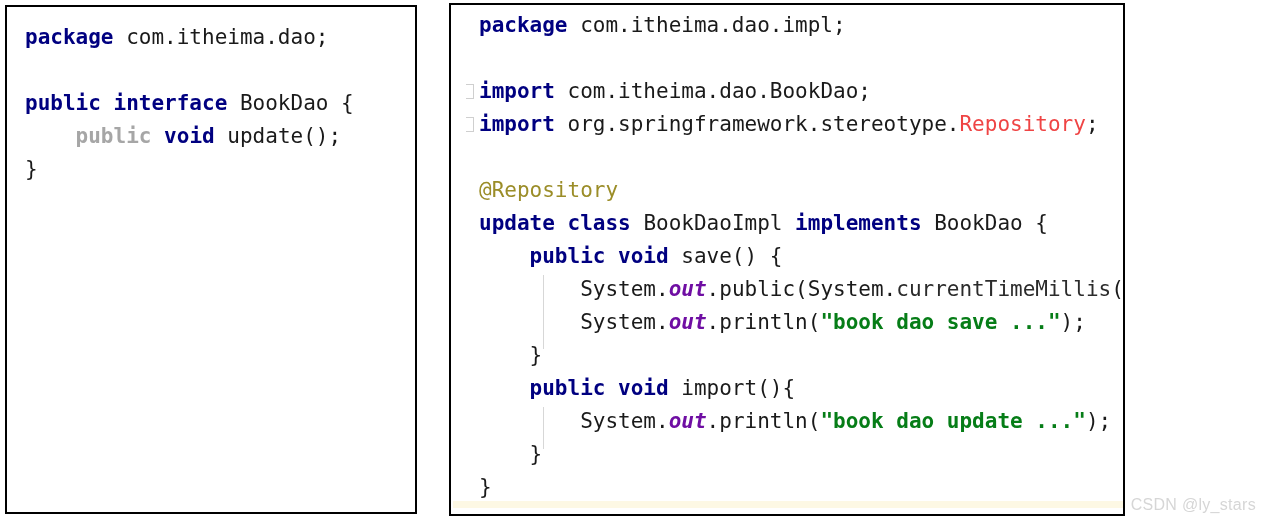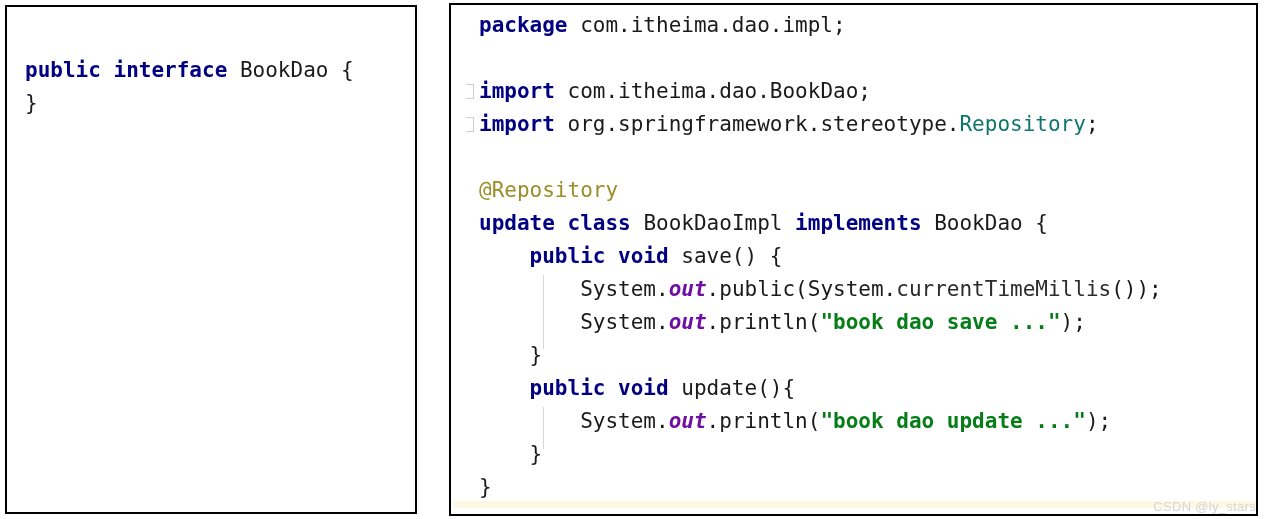--- a/index.html
+++ b/index.html
@@ -17,21 +17,21 @@
 
   .panel {
     position: absolute;
     background: #ffffff;
     border: 2px solid #000000;
     box-sizing: border-box;
     overflow: hidden;
   }
 
   #left-panel  { left: 5px;   top: 5px;  width: 412px;  height: 509px; }
-  #right-panel { left: 449px; top: 3px;  width: 809px;  height: 513px; }
+  #right-panel { left: 449px; top: 3px;  width: 676px;  height: 513px; }
 
   .code {
     position: absolute;
     left: 0; top: 0;
     width: 100%;
     padding: 0;
     margin: 0;
   }
 
   .line {
@@ -45,21 +45,21 @@
   }
 
   #left-panel .code  { padding-left: 18px; padding-top: 14px; }
   #right-panel .code { padding-left: 28px; padding-top: 4px; }
 
   
   .kw      { color: #000080; font-weight: bold; }
   .kw-dim  { color: #a6a6a6; font-weight: bold; }
   .ident   { color: #1a1a1a; }
   .anno    { color: #9b8d28; }
-  .anno2   { color: #0f766e; }
+  .anno2   { color: #ef4444; }
   .str     { color: #067d17; font-weight: bold; }
   .field   { color: #6f0ea3; font-weight: bold; font-style: italic; }
   .stat    { color: #2b2b2b; }
 
   
   .fold-marker {
     position: absolute;
     left: -13px;
     top: 9px;
     width: 8px;
@@ -86,51 +86,53 @@
     width: 805px;
     height: 7px;
     background: #fdf8e4;
   }
 
   #watermark {
     position: absolute;
     right: 10px;
     bottom: 5px;
     font-family: "Liberation Sans", sans-serif;
-    font-size: 13px;
+    font-size: 16px;
     color: #d6d6d6;
     letter-spacing: 0.3px;
     white-space: pre;
   }
 </style>
 </head>
 <body>
 
 <div class="panel" id="left-panel">
   <div class="code" id="left-code">
+      <div class="line"><span class="kw">package </span><span class="ident">com.itheima.dao;</span></div>
       <div class="line"><span class="ident"></span></div>
       <div class="line"><span class="kw">public interface </span><span class="ident">BookDao {</span></div>
+      <div class="line"><span class="ident">    </span><span class="kw-dim">public </span><span class="kw">void </span><span class="ident">update();</span></div>
       <div class="line"><span class="ident">}</span></div>
     </div>
 </div>
 
 <div class="panel" id="right-panel">
   <div class="code" id="right-code">
       <div class="line"><span class="kw">package </span><span class="ident">com.itheima.dao.impl;</span></div>
       <div class="line"><span class="ident"></span></div>
       <div class="line"><span class="fold-marker"></span><span class="kw">import </span><span class="ident">com.itheima.dao.BookDao;</span></div>
       <div class="line"><span class="fold-marker"></span><span class="kw">import </span><span class="ident">org.springframework.stereotype.</span><span class="anno2">Repository</span><span class="ident">;</span></div>
       <div class="line"><span class="ident"></span></div>
       <div class="line"><span class="anno">@Repository</span></div>
       <div class="line"><span class="kw">update class </span><span class="ident">BookDaoImpl </span><span class="kw">implements </span><span class="ident">BookDao {</span></div>
       <div class="line"><span class="ident">    </span><span class="kw">public void </span><span class="ident">save() {</span></div>
       <div class="line"><span class="ident">        System.</span><span class="field">out</span><span class="ident">.public(System.</span><span class="stat">currentTimeMillis</span><span class="ident">());</span></div>
       <div class="line"><span class="ident">        System.</span><span class="field">out</span><span class="ident">.println(</span><span class="str">"book dao save ..."</span><span class="ident">);</span></div>
       <div class="line"><span class="ident">    }</span></div>
-      <div class="line"><span class="ident">    </span><span class="kw">public void </span><span class="ident">update(){</span></div>
+      <div class="line"><span class="ident">    </span><span class="kw">public void </span><span class="ident">import(){</span></div>
       <div class="line"><span class="ident">        System.</span><span class="field">out</span><span class="ident">.println(</span><span class="str">"book dao update ..."</span><span class="ident">);</span></div>
       <div class="line"><span class="ident">    }</span></div>
       <div class="line"><span class="ident">}</span></div>
     </div>
   <div class="indent-guide" id="guide-save"></div>
   <div class="indent-guide" id="guide-update"></div>
   <div id="bottom-strip"></div>
 </div>
 
 <div id="watermark">CSDN @ly_stars</div>

